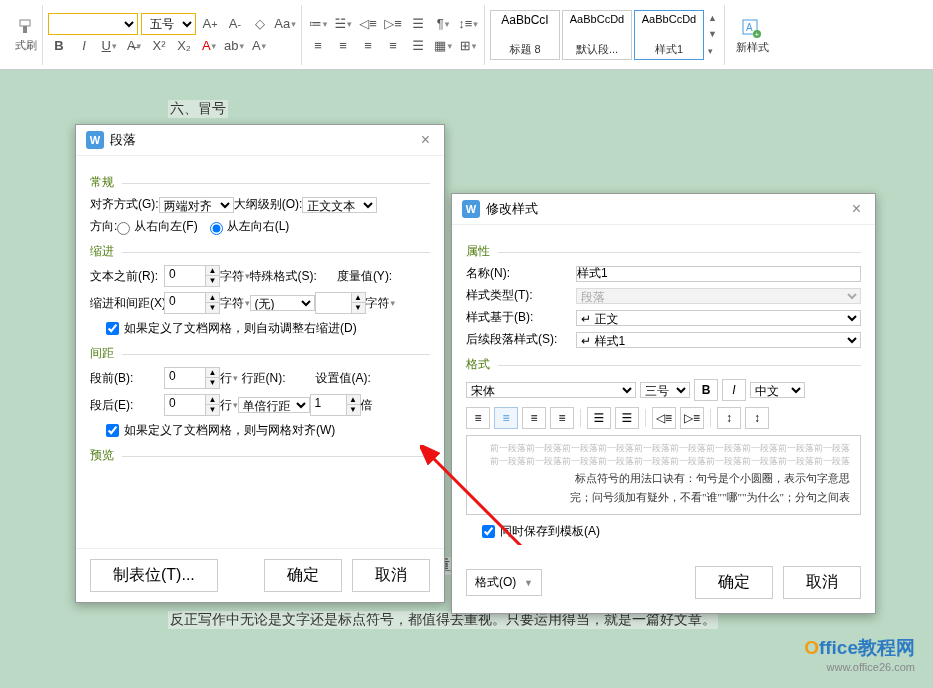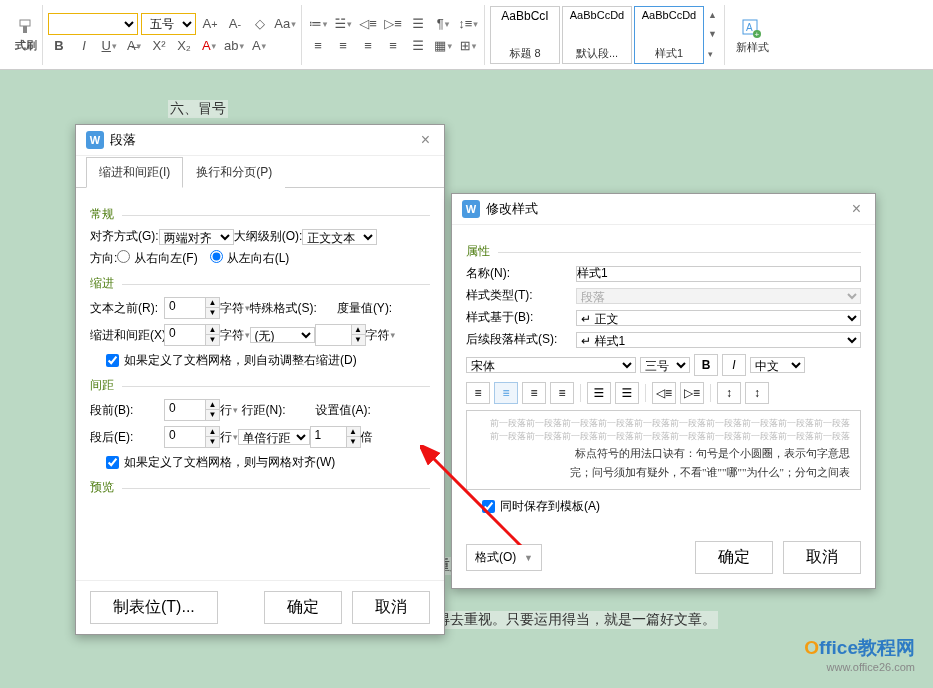--- a/index.html
+++ b/index.html
@@ -44,21 +44,21 @@
       width: 70px; height: 22px;
       border: 1px solid #eab308;
       font-size: 12px;
       padding: 0 4px;
     }
     .dd { font-size: 9px; color: #888; margin-left: 1px; }
     
     .style-gallery {
       display: flex;
       gap: 2px;
-      height: 58px;
+      height: 50px;
       align-items: stretch;
     }
     .style-item {
       border: 1px solid #ccc;
       width: 70px;
       font-size: 10px;
       text-align: center;
       display: flex;
       flex-direction: column;
       justify-content: space-between;
@@ -141,21 +141,21 @@
       border: 1px solid #ccc;
     }
     .spinner input { border: none; width: 40px; text-align: left; padding-left:4px; }
     .spinner-btns { display: flex; flex-direction: column; }
     .spinner-btns span {
       width: 14px; height: 10px; font-size: 8px; line-height: 10px;
       text-align: center; border-left: 1px solid #ccc;
       background: #f3f3f3; cursor: pointer;
     }
     .spinner-btns span:first-child { border-bottom: 1px solid #ccc; }
-    .radio-row label { display: inline-flex; align-items: flex-start; margin-right: 12px; }
+    .radio-row label { display: inline-flex; align-items: flex-end; margin-right: 12px; }
     .radio-row input { margin-right: 4px; }
     .chk-row { margin: 6px 0; display: flex; align-items: center; padding-left: 16px; }
     .chk-row input { margin-right: 5px; }
     .dlg-footer {
       display: flex;
       justify-content: space-between;
       padding: 10px 14px;
       border-top: 1px solid #eee;
     }
     .btn {
@@ -247,21 +247,21 @@
 <div class="ribbon">
   <div class="ribbon-group">
     <div class="ribbon-row">
       <span class="ribbon-icon">
           <svg width="18" height="18" viewBox="0 0 18 18">
             <rect x="3" y="2" width="10" height="6" fill="none" stroke="#888"></rect>
             <rect x="6" y="8" width="4" height="7" fill="#888"></rect>
           </svg>
         </span>
     </div>
-    <div style="font-size:11px;color:#555;font-weight:bold;">式刷</div>
+    <div style="font-size:11px;color:#555;">式刷</div>
   </div>
   <div class="ribbon-group">
     <div class="ribbon-row">
       <select class="font-size-select" style="width:90px"></select>
       <select class="font-size-select" style="width:55px"><option>五号</option></select>
       <span class="ribbon-icon">A<sup>+</sup></span>
       <span class="ribbon-icon">A<sup>-</sup></span>
       <span class="ribbon-icon">◇</span>
       <span class="ribbon-icon">Aa<span class="dd">▾</span></span>
     </div>
@@ -347,24 +347,20 @@
 </div>
 
 <div class="dialog" id="dlg-para">
   <div class="dlg-title">
     <div style="display:flex;align-items:center">
       <span class="wps-icon">W</span>
       <span class="dlg-title-text">段落</span>
     </div>
     <span class="close-x">×</span>
   </div>
-  <div class="tabs">
-    <div class="tab active">缩进和间距(I)</div>
-    <div class="tab">换行和分页(P)</div>
-  </div>
   <div class="dlg-body">
     <div class="section-label">常规</div>
     <div class="form-row">
       <span class="form-label">对齐方式(G):</span>
       <select style="width:75px"><option>两端对齐</option></select>
       <span class="form-label">大纲级别(O):</span>
       <select style="width:75px"><option>正文文本</option></select>
     </div>
     <div class="form-row radio-row">
       <span class="form-label">方向:</span>
@@ -493,20 +489,21 @@
     </div>
     <div class="prop-row">
       <span class="prop-label">样式基于(B):</span>
       <select class="prop-input"><option>↵ 正文</option></select>
     </div>
     <div class="prop-row">
       <span class="prop-label">后续段落样式(S):</span>
       <select class="prop-input"><option>↵ 样式1</option></select>
     </div>
 
+    <div class="section-label">格式</div>
     <div class="fmt-toolbar">
       <select style="width:170px"><option>宋体</option></select>
       <select style="width:50px"><option>三号</option></select>
       <span class="fmt-btn">
           <b>B</b>
         </span>
       <span class="fmt-btn">
           <i>I</i>
         </span>
       <select style="width:55px"><option>中文</option></select>

